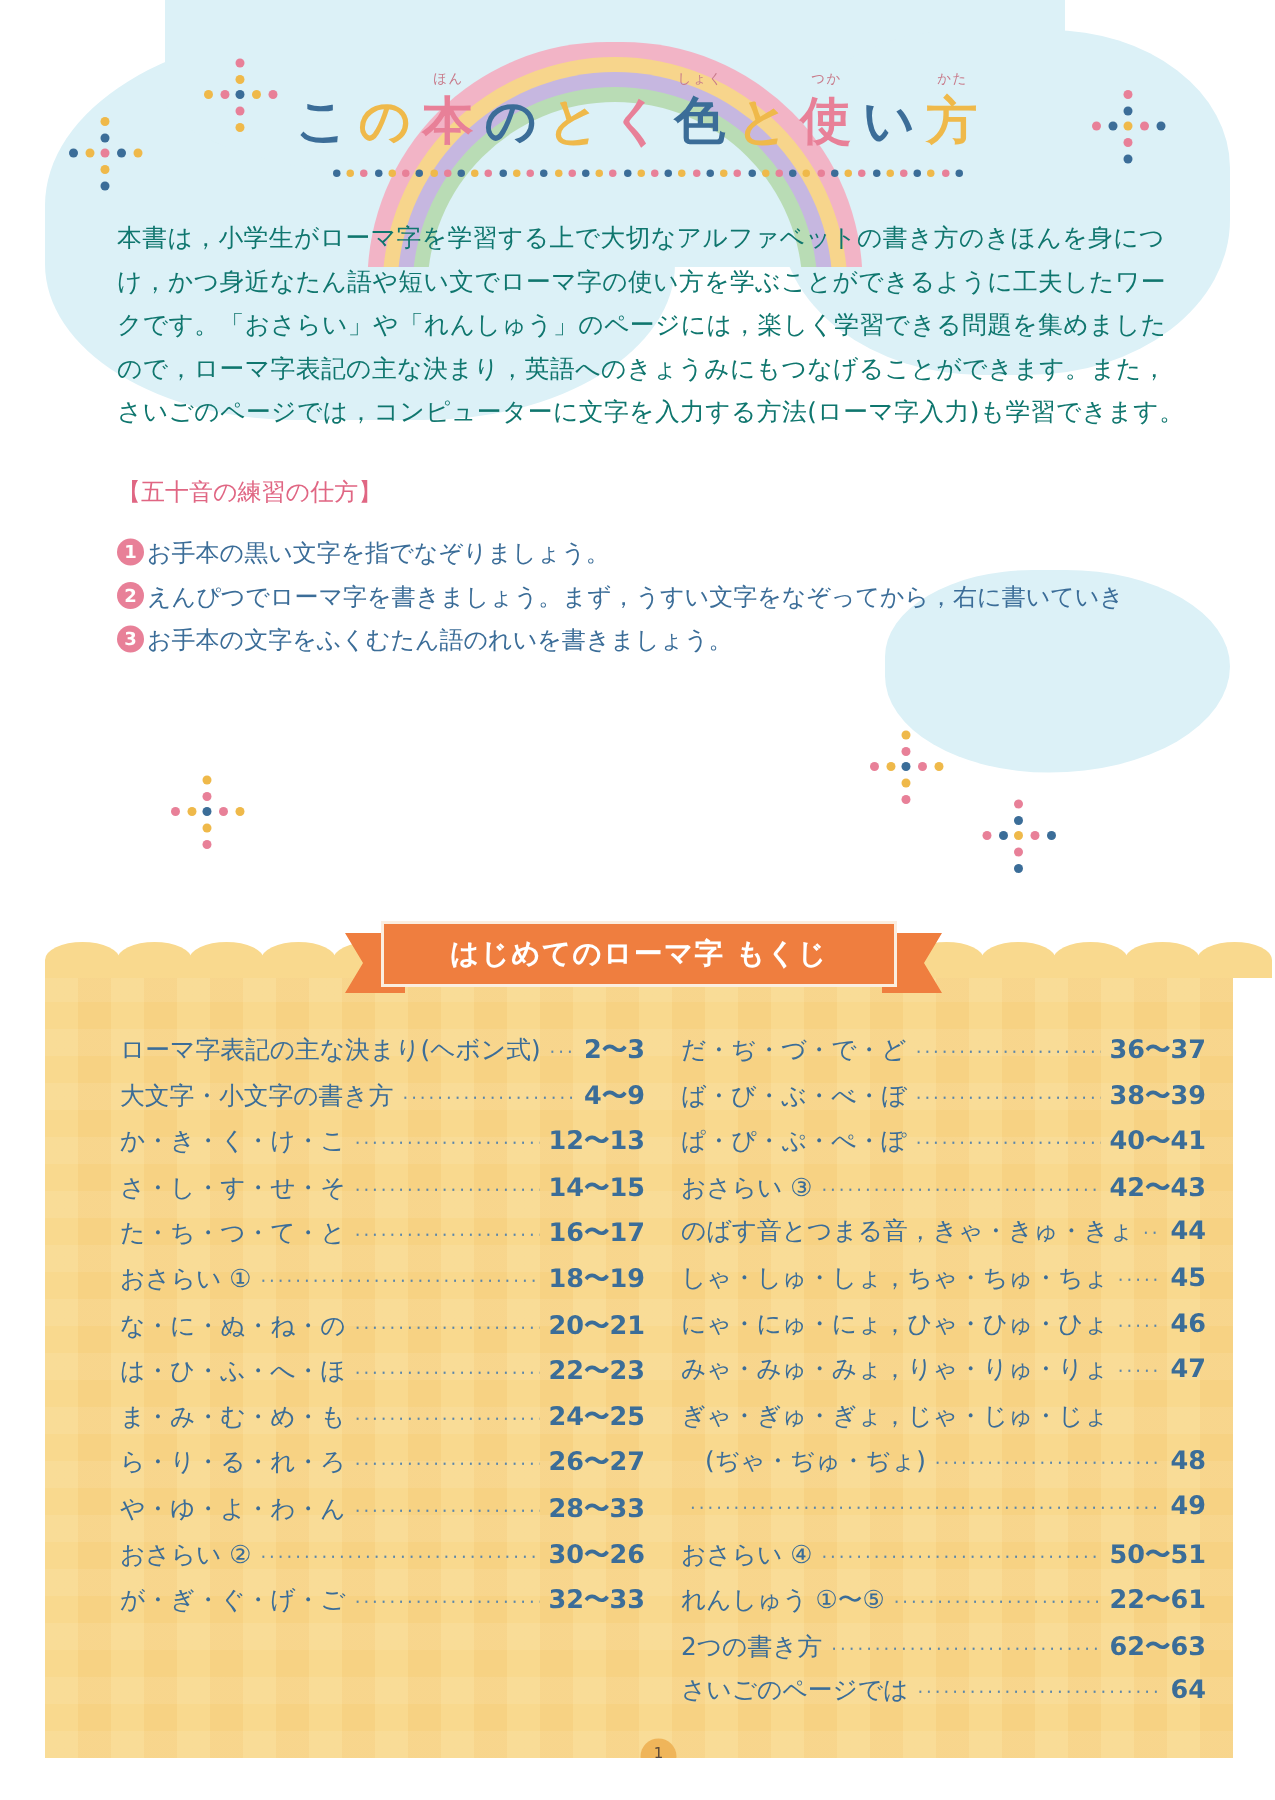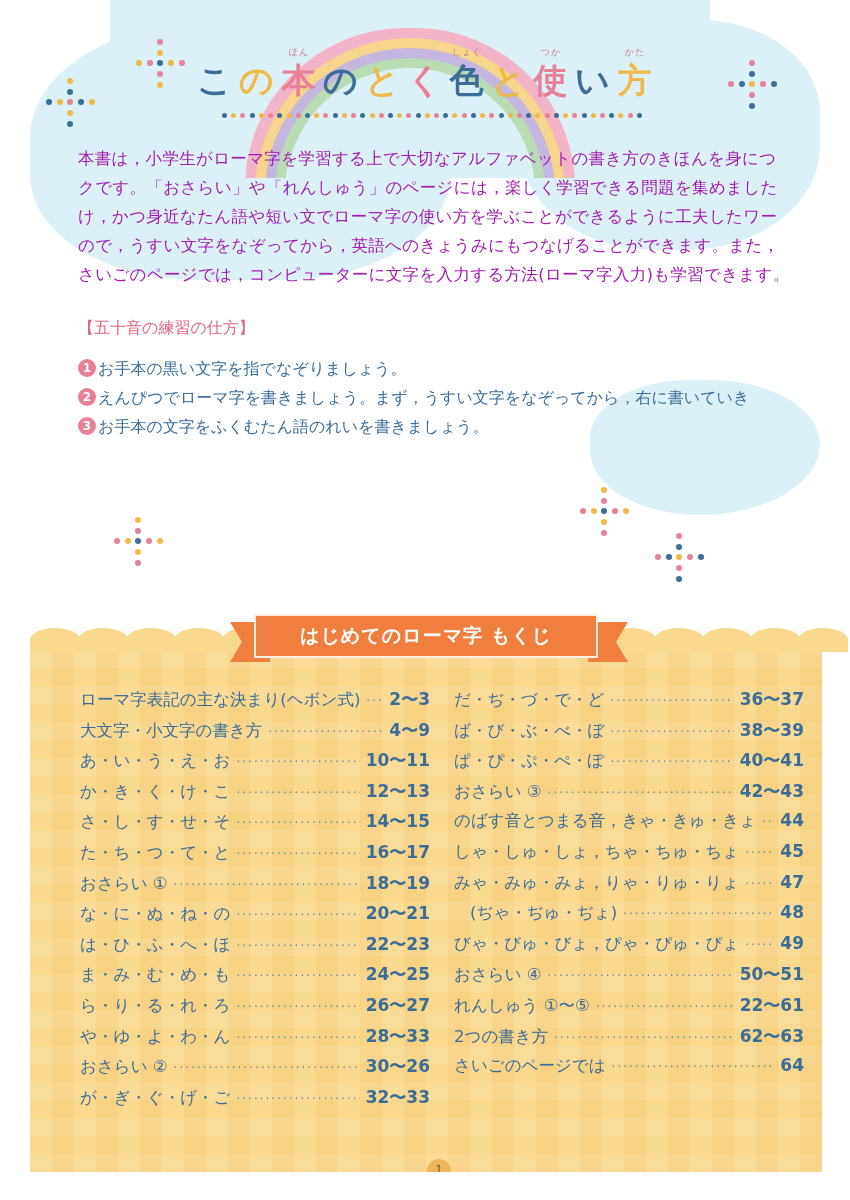--- a/index.html
+++ b/index.html
@@ -14,21 +14,21 @@
   .sparkle i { position: absolute; width: 6px; height: 6px; border-radius: 50%; }
 
   .title-wrap { position: absolute; left: 0; right: 0; top: 58px; text-align: center; }
   .title { display: inline-flex; gap: 2px; font-size: 34px; font-weight: bold; letter-spacing: 1px; }
   .title .ch { position: relative; display: inline-block; width: 40px; text-align: center; }
   .title .ruby { position: absolute; top: -12px; left: 0; right: 0; font-size: 9px; font-weight: normal; color: #c87a8a; text-align: center; }
   .dots-row { position: absolute; left: 222px; top: 113px; width: 420px; height: 6px; display: flex; justify-content: space-between; }
   .dots-row i { width: 5px; height: 5px; border-radius: 50%; display: block; }
 
   
-  .intro { position: absolute; left: 78px; top: 144px; width: 730px; font-size: 16.5px; line-height: 29px; color: #a21caf; letter-spacing: 0.3px; }
+  .intro { position: absolute; left: 78px; top: 144px; width: 730px; font-size: 16.5px; line-height: 29px; color: #0f766e; letter-spacing: 0.3px; }
   .intro p { white-space: nowrap; }
 
   .section-head { position: absolute; left: 78px; top: 318px; font-size: 16px; color: #e06683; }
   .steps { position: absolute; left: 78px; top: 354px; width: 740px; font-size: 16px; line-height: 29px; color: #3b6d98; }
   .step { display: flex; align-items: flex-start; }
   .step .num { flex: 0 0 18px; width: 18px; height: 18px; margin-top: 5px; margin-right: 2px; border-radius: 50%; background: #e88098; color: #fff; font-size: 12px; line-height: 18px; text-align: center; font-weight: bold; }
 
   
   .toc-bg { position: absolute; left: 30px; top: 640px; width: 792px; height: 532px; background: repeating-linear-gradient(90deg, #f9d98e 0 22px, #f7d283 22px 44px); }
   .toc-bg::after { content: ""; position: absolute; inset: 0; background: repeating-linear-gradient(0deg, rgba(255,255,255,0.08) 0 18px, rgba(0,0,0,0) 18px 36px); }
@@ -196,23 +196,23 @@
     <i style="background: rgb(239, 185, 74);"></i>
     <i style="background: rgb(232, 128, 152);"></i>
     <i style="background: rgb(59, 109, 152);"></i>
     <i style="background: rgb(239, 185, 74);"></i>
     <i style="background: rgb(232, 128, 152);"></i>
     <i style="background: rgb(59, 109, 152);"></i>
   </div>
 
 <div class="intro" id="intro">
   <p>本書は，小学生がローマ字を学習する上で大切なアルファベットの書き方のきほんを身につ</p>
+  <p>け，かつ身近なたん語や短い文でローマ字の使い方を学ぶことができるように工夫したワー</p>
   <p>クです。「おさらい」や「れんしゅう」のページには，楽しく学習できる問題を集めました</p>
-  <p>け，かつ身近なたん語や短い文でローマ字の使い方を学ぶことができるように工夫したワー</p>
-  <p>ので，うすい文字をなぞってから，英語へのきょうみにもつなげることができます。また，</p>
+  <p>ので，ローマ字表記の主な決まり，英語へのきょうみにもつなげることができます。また，</p>
   <p>さいごのページでは，コンピューターに文字を入力する方法(ローマ字入力)も学習できます。</p>
 </div>
 
 <div class="section-head">【五十音の練習の仕方】</div>
 <div class="steps">
   <div class="step">
     <span class="num">1</span>
     <span>お手本の黒い文字を指でなぞりましょう。</span>
   </div>
   <div class="step">
@@ -257,25 +257,20 @@
       <span class="label">ローマ字表記の主な決まり(ヘボン式)</span>
       <span class="leader"></span>
       <span class="page">2〜3</span>
     </div>
     <div class="toc-row">
       <span class="label">大文字・小文字の書き方</span>
       <span class="leader"></span>
       <span class="page">4〜9</span>
     </div>
     <div class="toc-row">
-      <span class="label">あ・い・う・え・お</span>
-      <span class="leader"></span>
-      <span class="page">10〜11</span>
-    </div>
-    <div class="toc-row">
       <span class="label">か・き・く・け・こ</span>
       <span class="leader"></span>
       <span class="page">12〜13</span>
     </div>
     <div class="toc-row">
       <span class="label">さ・し・す・せ・そ</span>
       <span class="leader"></span>
       <span class="page">14〜15</span>
     </div>
     <div class="toc-row">
@@ -349,31 +344,40 @@
       <span class="label">のばす音とつまる音，きゃ・きゅ・きょ</span>
       <span class="leader"></span>
       <span class="page">44</span>
     </div>
     <div class="toc-row">
       <span class="label">しゃ・しゅ・しょ，ちゃ・ちゅ・ちょ</span>
       <span class="leader"></span>
       <span class="page">45</span>
     </div>
     <div class="toc-row">
+      <span class="label">にゃ・にゅ・にょ，ひゃ・ひゅ・ひょ</span>
+      <span class="leader"></span>
+      <span class="page">46</span>
+    </div>
+    <div class="toc-row">
       <span class="label">みゃ・みゅ・みょ，りゃ・りゅ・りょ</span>
       <span class="leader"></span>
       <span class="page">47</span>
+    </div>
+    <div class="toc-row nolead">
+      <span class="label">ぎゃ・ぎゅ・ぎょ，じゃ・じゅ・じょ</span>
+      <span class="leader"></span>
+      <span class="page"></span>
     </div>
     <div class="toc-row cont">
       <span class="label">(ぢゃ・ぢゅ・ぢょ)</span>
       <span class="leader"></span>
       <span class="page">48</span>
     </div>
     <div class="toc-row">
-      <span class="label">びゃ・びゅ・びょ，ぴゃ・ぴゅ・ぴょ</span>
       <span class="leader"></span>
       <span class="page">49</span>
     </div>
     <div class="toc-row">
       <span class="label">おさらい ④</span>
       <span class="leader"></span>
       <span class="page">50〜51</span>
     </div>
     <div class="toc-row">
       <span class="label">れんしゅう ①〜⑤</span>

